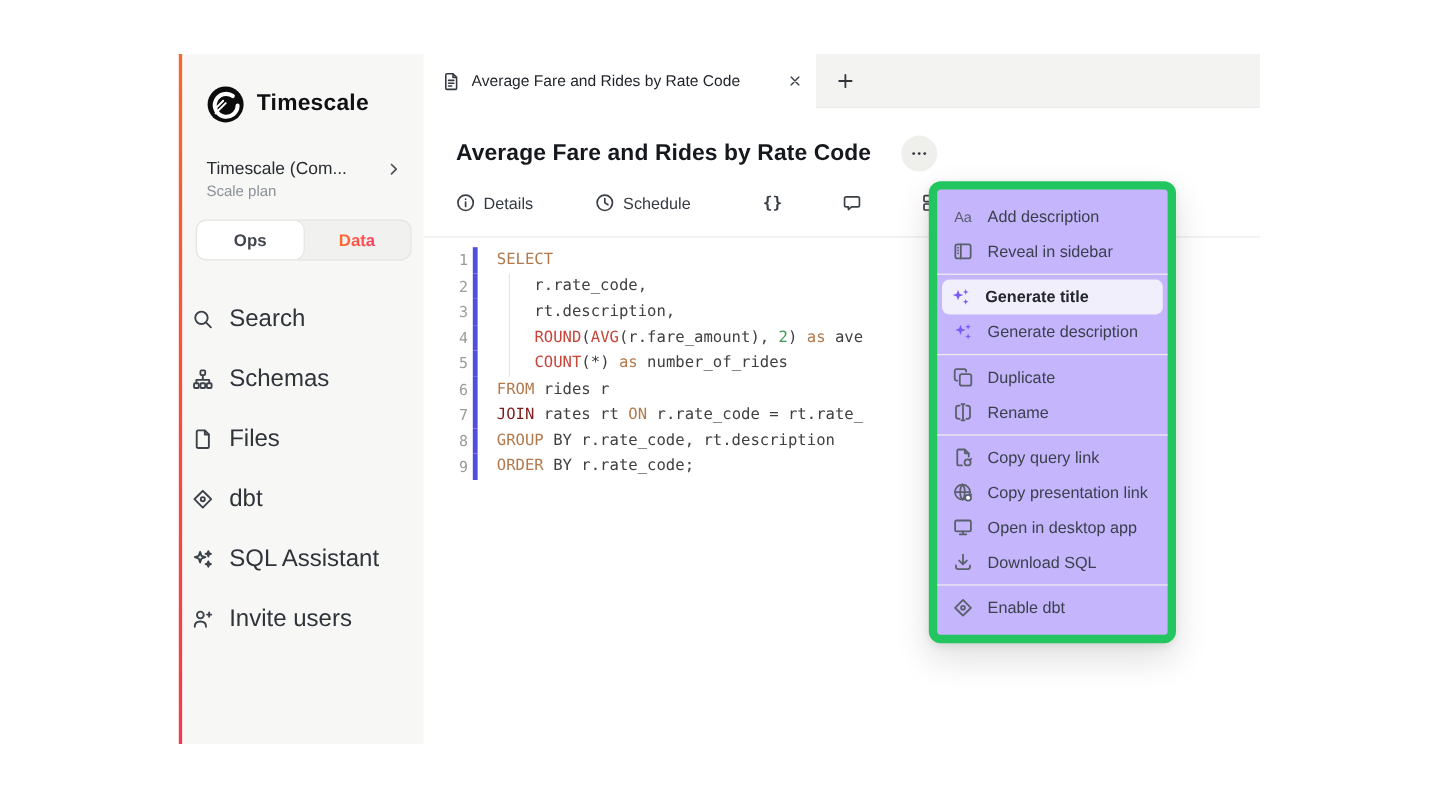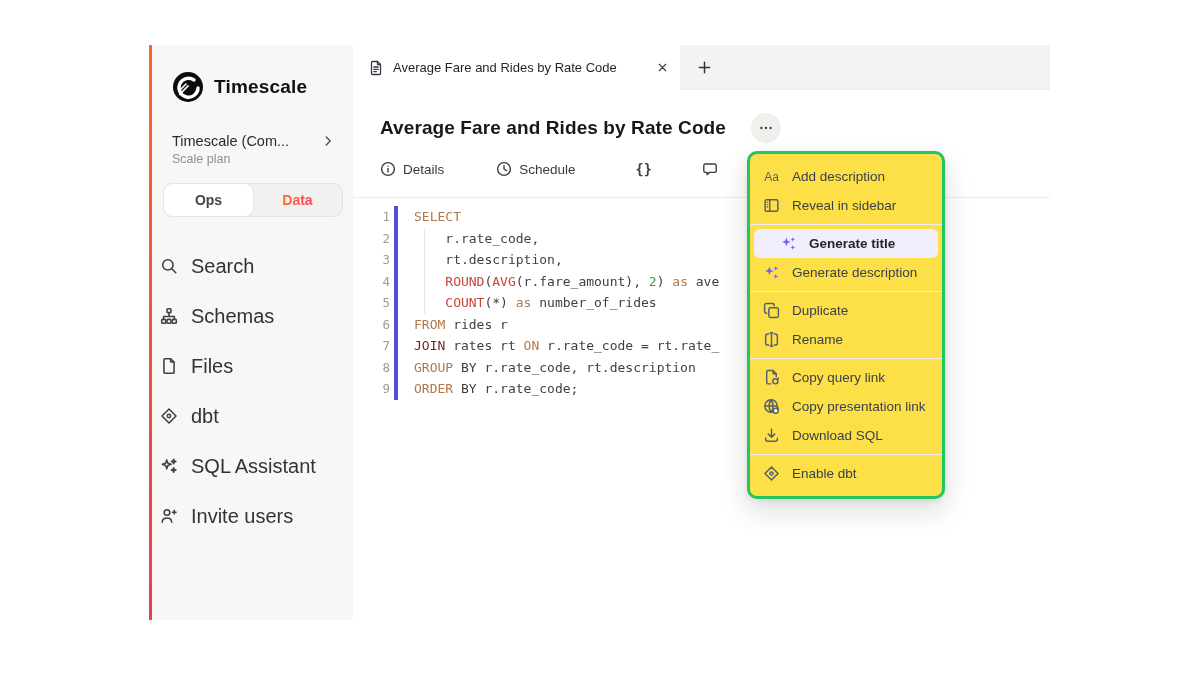--- a/index.html
+++ b/index.html
@@ -69,29 +69,29 @@
   .gutter-bar{width:4px;background:#514fd9;flex:none;}
   .code-text{padding-left:16px;white-space:pre;line-height:21.5px;color:#24282d;}
   .tk-kw{color:#b2794c}
   .tk-fn{color:#c8453a}
   .tk-num{color:#3d9950}
   .tk-jn{color:#7f1d1d}
   .tk-id{color:#404040}
   .indent-guide{position:absolute;left:71px;top:21.5px;width:1px;height:86px;background:#e6e6e3;}
 
   
-  .context-menu{position:absolute;left:747px;top:151px;width:192px;background:#fde047;
-    border:3px solid #22c55e;border-radius:10px;padding:4px 0;z-index:10;
+  .context-menu{position:absolute;left:774px;top:151px;width:192px;background:#c4b5fd;
+    border:7px solid #22c55e;border-radius:10px;padding:4px 0;z-index:10;
     box-shadow:0 12px 28px rgba(20,20,25,.14),0 2px 6px rgba(20,20,25,.08);}
   .menu-group{padding:4px 0;}
   .menu-group + .menu-group{border-top:1px solid #efefed;}
   .menu-item{height:29px;display:flex;align-items:center;gap:12px;padding:0 13px;
     font-size:13.5px;color:#3a404c;cursor:pointer;}
   .menu-item .mi-icon{width:17px;height:17px;color:#59606b;flex:none;}
-  .menu-item.highlighted{background:#f1effc;margin:0 4px;padding:0 26px;border-radius:6px;
+  .menu-item.highlighted{background:#f1effc;margin:0 4px;padding:0 7px;border-radius:6px;
     font-weight:600;color:#23262d;}
   .mi-icon.purple{color:#7a5af8;}
   .mi-text-icon{font-size:12px;color:#59606b;font-weight:500;width:17px;text-align:center;flex:none;}
 </style>
 </head>
 <body>
 
 <div class="accent-line"></div>
 
 <div class="sidebar">
@@ -403,20 +403,29 @@
             <path d="M1.7 7.6 H13.5 M7.6 1.7 C10 4 10 11.2 7.6 13.5 C5.2 11.2 5.2 4 7.6 1.7"></path>
             <circle cx="12" cy="12" r="2.3" fill="#fff"></circle>
             <path d="M13.6 10.4 L14.5 9.5"></path>
           </svg>
         </span>
         <span>Copy presentation link</span>
       </div>
       <div class="menu-item">
         <span class="mi-icon icon">
           <svg viewBox="0 0 16 16" fill="none" stroke="currentColor" stroke-width="1.4" stroke-linecap="round" stroke-linejoin="round">
+            <rect x="1.8" y="2.6" width="12.4" height="8.6" rx="1.2"></rect>
+            <path d="M8 11.2 V13.4 M5.4 13.4 H10.6"></path>
+          </svg>
+        </span>
+        <span>Open in desktop app</span>
+      </div>
+      <div class="menu-item">
+        <span class="mi-icon icon">
+          <svg viewBox="0 0 16 16" fill="none" stroke="currentColor" stroke-width="1.4" stroke-linecap="round" stroke-linejoin="round">
             <path d="M8 2 V9.4 M5 6.7 L8 9.7 L11 6.7"></path>
             <path d="M2.5 10.6 V11.6 A1.9 1.9 0 0 0 4.4 13.5 H11.6 A1.9 1.9 0 0 0 13.5 11.6 V10.6"></path>
           </svg>
         </span>
         <span>Download SQL</span>
       </div>
     </div>
     <div class="menu-group">
       <div class="menu-item">
         <span class="mi-icon icon">

